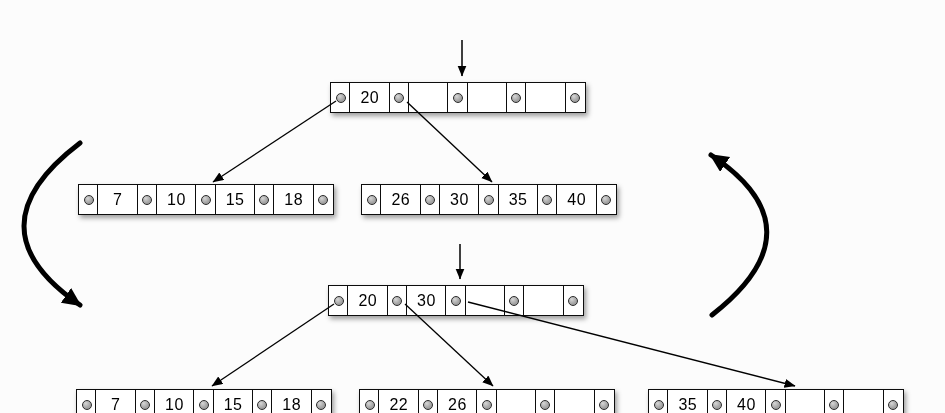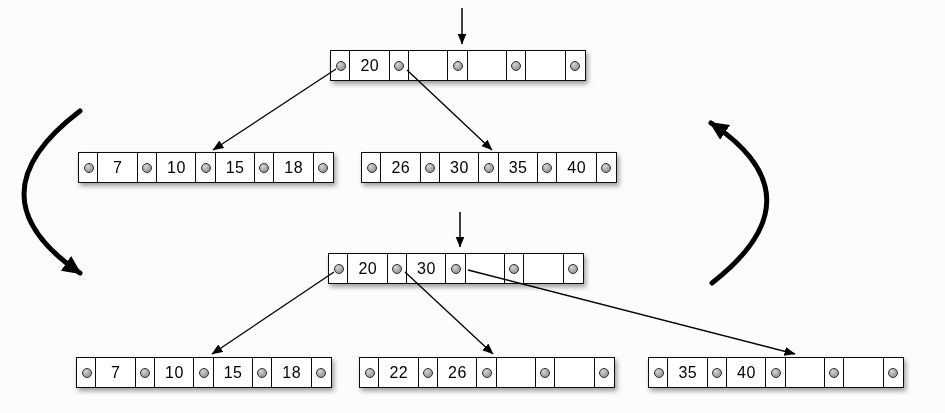--- a/index.html
+++ b/index.html
@@ -4,21 +4,21 @@
 <style>
   html,body{margin:0;padding:0;}
   body{
     width:945px;height:413px;
     background:#fcfcfc;
     font-family:"Liberation Sans", sans-serif;
     overflow:hidden;
   }
   .canvas{
     position:relative;
-    width:945px;height:327px;
+    width:945px;height:327px;margin-top:32px;
   }
   
   .node{
     position:absolute;
     display:flex;
     filter:drop-shadow(2px 3px 2.5px rgba(0,0,0,0.38));
   }
   .cell{
     box-sizing:border-box;
     height:31px;

